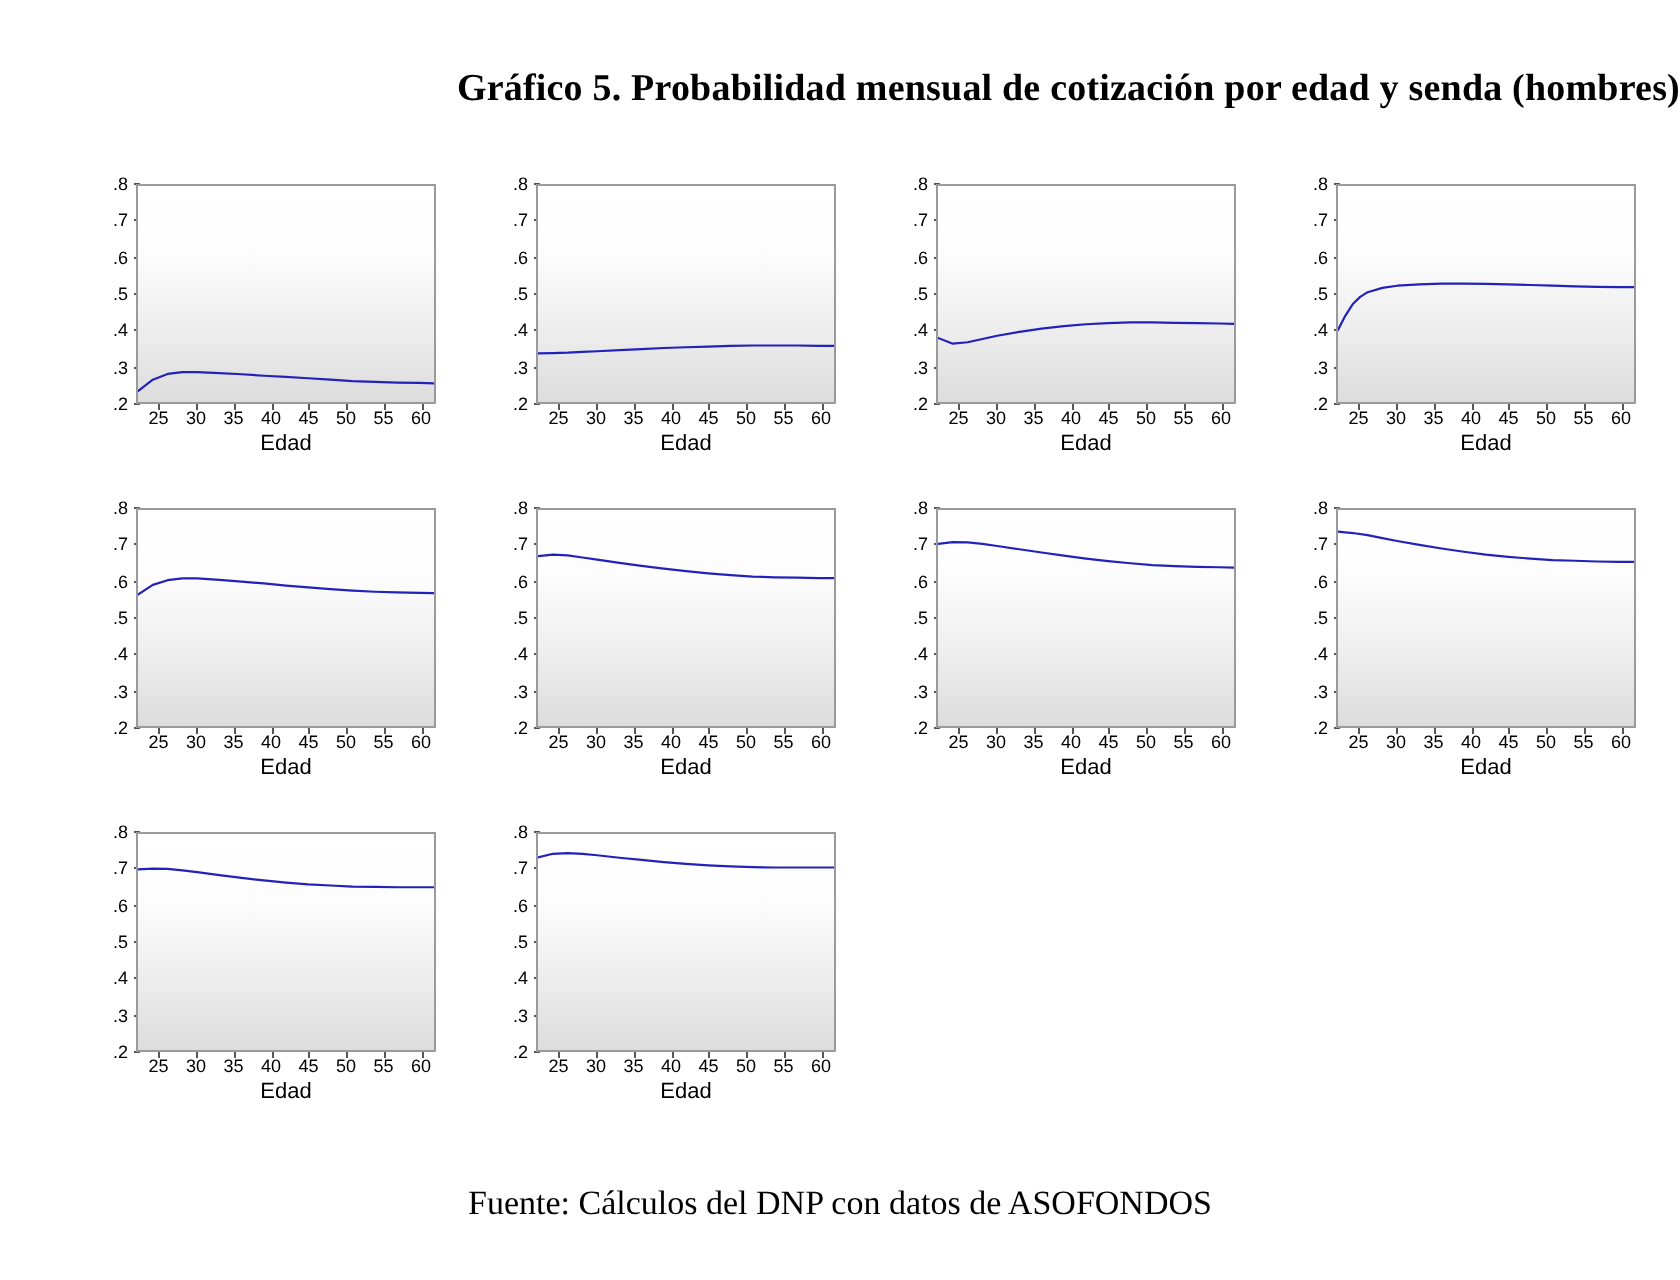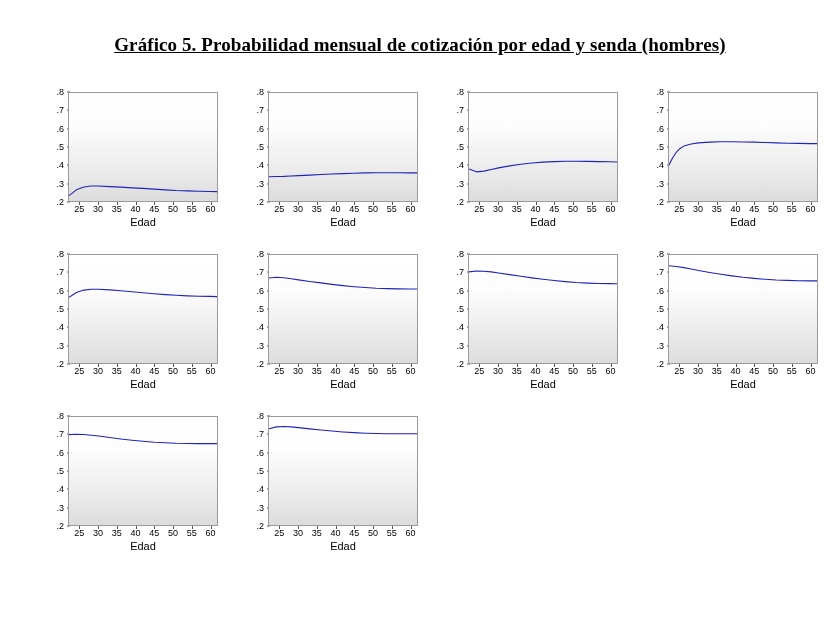--- a/index.html
+++ b/index.html
@@ -17,26 +17,25 @@
   .page {
     position: relative;
     width: 840px;
     height: 640px;
   }
   .title {
     position: absolute;
     top: 34px;
     left: 0;
     width: 840px;
-    text-align: center;
+    text-align: right;
     font-family: "Liberation Serif", serif;
     font-size: 19px;
     font-weight: bold;
     letter-spacing: 0.1px;
-    text-decoration: underline;
   }
   .source {
     position: absolute;
     top: 592px;
     left: 0;
     width: 840px;
     text-align: center;
     font-family: "Liberation Serif", serif;
     font-size: 17px;
   }
@@ -634,14 +633,15 @@
             <div class="xtickmark" style="left: 123.75px;"></div>
             <div class="xtick" style="left: 123.75px;">55</div>
             <div class="xtickmark" style="left: 142.5px;"></div>
             <div class="xtick" style="left: 142.5px;">60</div>
           </div>
           <div class="xlabel">Edad</div>
         </div>
       </div>
   </div>
 
+  <div class="source">Fuente: Cálculos del DNP con datos de ASOFONDOS</div>
 
 </div>
 
 </body></html>

